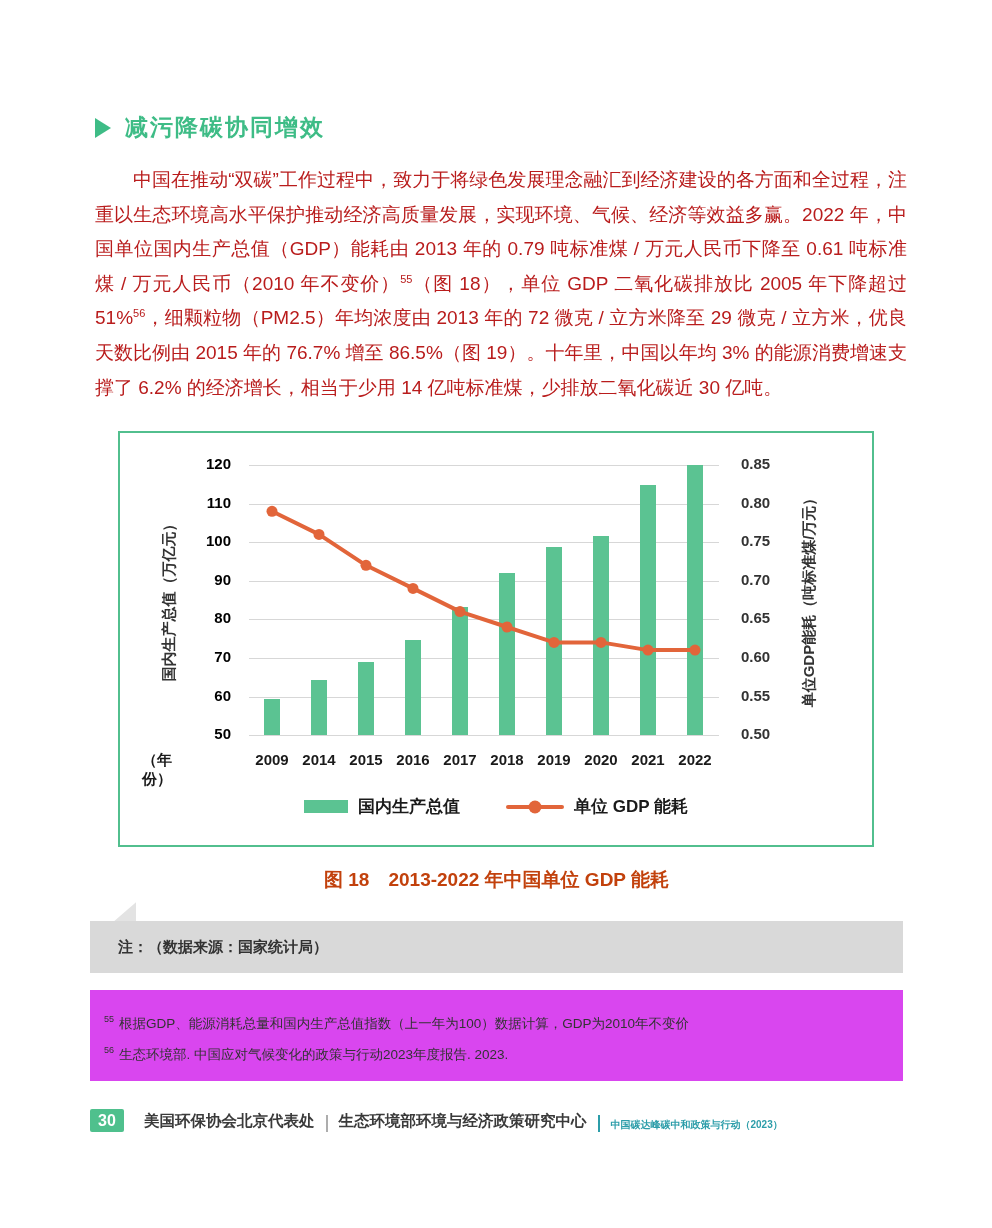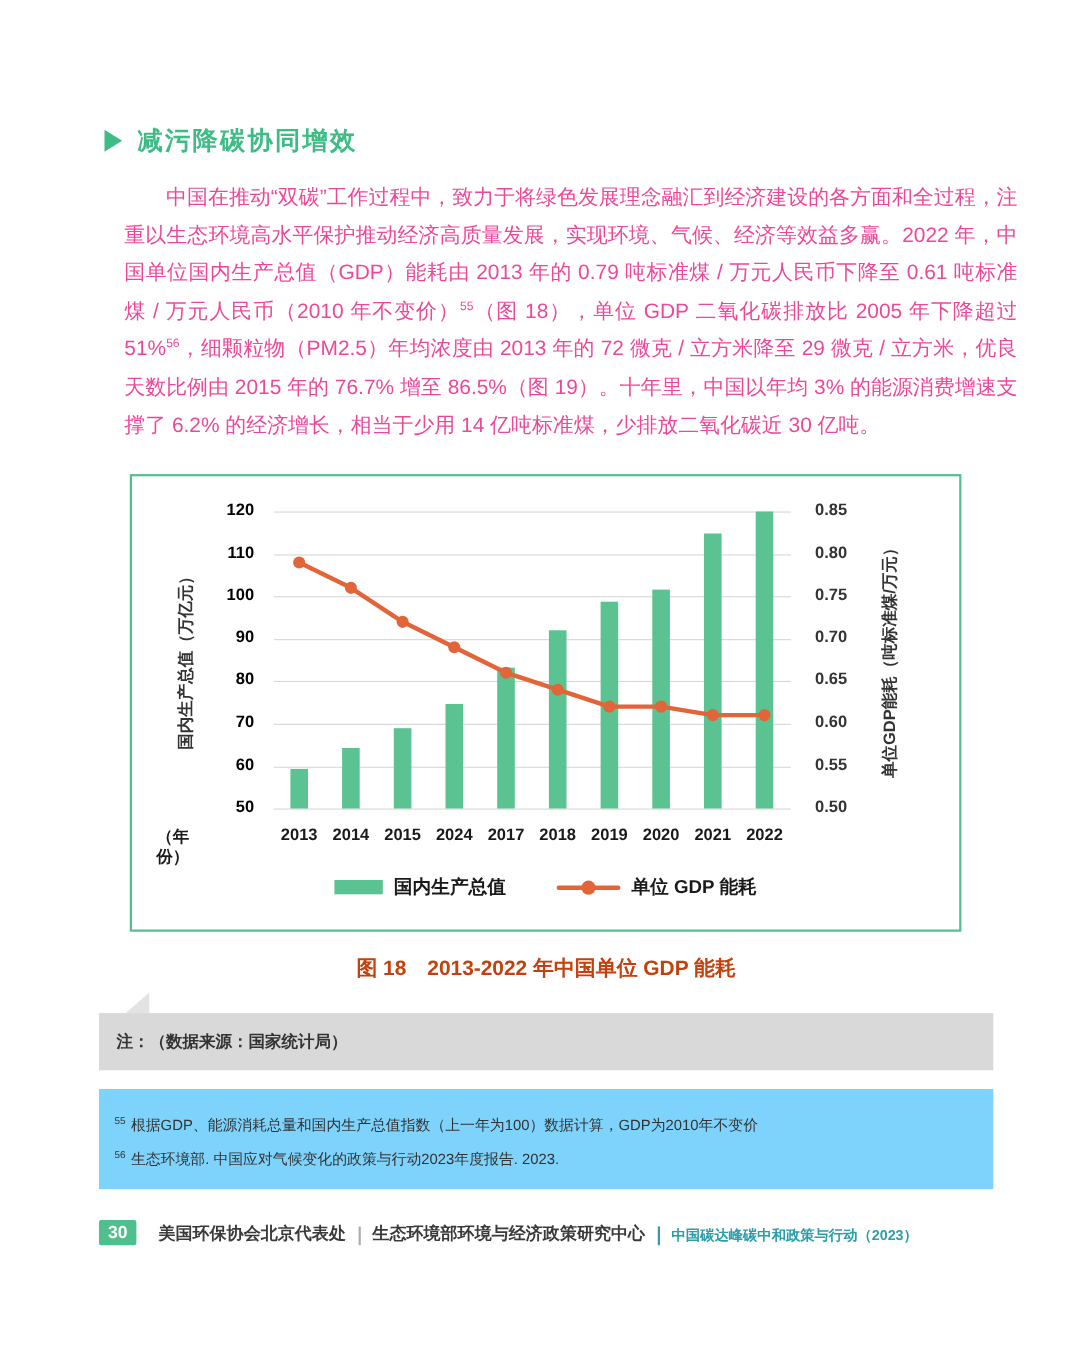--- a/index.html
+++ b/index.html
@@ -8,22 +8,22 @@
   .page { position:relative; width:992px; height:1228px; background:#fff; overflow:hidden;
           padding:0 89px 0 90px; }
 
   
   .section-header { display:flex; align-items:center; gap:14px; margin:112px 0 0 5px; }
   .tri { width:0; height:0; border-top:10px solid transparent; border-bottom:10px solid transparent;
          border-left:16px solid #3EBC86; }
   .section-title { font-size:23px; font-weight:bold; color:#3EBC86; letter-spacing:2px; }
 
   
-  .body-text { margin:20px 0 0 23px; width:812px; font-size:19px; line-height:34.6px;
-               text-align:justify; text-indent:2em; color:#ec4899; }
+  .body-text { margin:20px 0 0 5px; width:812px; font-size:19px; line-height:34.6px;
+               text-align:justify; text-indent:2em; color:#b91c1c; }
   .body-text sup { font-size:11px; line-height:0; }
 
   
   .chart-frame { position:relative; margin:26px 0 0 28px; width:756px; height:416px;
                  border:2px solid #52BF8E; background:#fff; }
   .plot-area { position:absolute; left:129px; top:32px; width:470px; height:270px; }
   .gridline { position:absolute; left:0; width:470px; height:1px; background:#d7d7d7; }
   .left-tick { position:absolute; left:-84px; width:66px; text-align:right;
                font-size:15px; font-weight:600; color:#000000; }
   .right-tick { position:absolute; left:492px; width:54px; text-align:left;
@@ -44,39 +44,39 @@
   .swatch-bar { width:44px; height:13px; background:#5BC392; }
   .swatch-line { position:relative; width:58px; height:4px; background:#E2653A; border-radius:2px; }
   .swatch-line::after { content:""; position:absolute; left:50%; top:50%; transform:translate(-50%,-50%);
                         width:13px; height:13px; border-radius:50%; background:#E2653A; }
 
   
   .fig-caption { margin-top:20px; width:813px; text-align:center; font-size:19px; font-weight:bold; color:#c2410c; }
 
   
   .note-box { position:relative; margin-top:28px; width:813px; height:52px; background:#D9D9D9;
-              display:flex; align-items:center; padding-left:16px; }
+              display:flex; align-items:center; padding-left:28px; }
   .note-tail { position:absolute; left:24px; top:-19px; width:22px; height:19px; background:#E3E3E3;
                clip-path:polygon(100% 0, 100% 100%, 0 100%); }
   .note-text { font-size:15px; font-weight:600; color:#333; }
 
   
-  .footnote-box { margin-top:17px; width:813px; background:#7dd3fc; padding:16px 18px 14px 14px; }
+  .footnote-box { margin-top:17px; width:813px; background:#d946ef; padding:16px 18px 14px 14px; }
   .footnote-line { font-size:13.5px; color:#333; line-height:26px; }
   .footnote-line sup { font-size:9px; margin-right:5px; }
 
   
   .footer { display:flex; align-items:flex-end; margin-top:28px; margin-left:0; }
   .page-badge { display:inline-flex; align-items:center; justify-content:center; width:34px; height:23px;
                 background:#4FC08D; color:#fff; font-size:16px; font-weight:bold; border-radius:2px; }
   .footer-org { font-size:15.5px; font-weight:bold; color:#3a3a3a; margin-left:20px; }
   .footer-div { width:2px; height:17px; margin:0 11px; }
   .footer-div.gray { background:#ADADAD; }
   .footer-div.teal { background:#2C9DA9; }
-  .footer-report { font-size:13px; font-weight:bold; color:#2C9DA9; }
+  .footer-report { font-size:10px; font-weight:bold; color:#2C9DA9; }
 </style>
 </head>
 <body>
 
 <div class="page">
 
   <div class="section-header">
     <span class="tri"></span>
     <span class="section-title">减污降碳协同增效</span>
   </div>
@@ -106,27 +106,27 @@
         <div class="gridline" style="top: 192.857px;"></div>
         <span class="left-tick" style="top: 182.857px;">70</span>
         <span class="right-tick" style="top: 182.857px;">0.60</span>
         <div class="gridline" style="top: 231.429px;"></div>
         <span class="left-tick" style="top: 221.429px;">60</span>
         <span class="right-tick" style="top: 221.429px;">0.55</span>
         <div class="gridline" style="top: 270px;"></div>
         <span class="left-tick" style="top: 260px;">50</span>
         <span class="right-tick" style="top: 260px;">0.50</span>
         <div class="bar" style="left: 15px; height: 35.8714px; background: rgb(91, 195, 146);"></div>
-        <span class="x-tick" style="left: -1px;">2013</span>
+        <span class="x-tick" style="left: -1px;">2009</span>
         <div class="bar" style="left: 62px; height: 55.5429px; background: rgb(91, 195, 146);"></div>
         <span class="x-tick" style="left: 46px;">2014</span>
         <div class="bar" style="left: 109px; height: 72.9px; background: rgb(91, 195, 146);"></div>
         <span class="x-tick" style="left: 93px;">2015</span>
         <div class="bar" style="left: 156px; height: 94.8857px; background: rgb(91, 195, 146);"></div>
-        <span class="x-tick" style="left: 140px;">2024</span>
+        <span class="x-tick" style="left: 140px;">2016</span>
         <div class="bar" style="left: 203px; height: 128.057px; background: rgb(91, 195, 146);"></div>
         <span class="x-tick" style="left: 187px;">2017</span>
         <div class="bar" style="left: 250px; height: 162px; background: rgb(91, 195, 146);"></div>
         <span class="x-tick" style="left: 234px;">2018</span>
         <div class="bar" style="left: 297px; height: 187.843px; background: rgb(91, 195, 146);"></div>
         <span class="x-tick" style="left: 281px;">2019</span>
         <div class="bar" style="left: 344px; height: 199.029px; background: rgb(91, 195, 146);"></div>
         <span class="x-tick" style="left: 328px;">2020</span>
         <div class="bar" style="left: 391px; height: 250.329px; background: rgb(91, 195, 146);"></div>
         <span class="x-tick" style="left: 375px;">2021</span>

